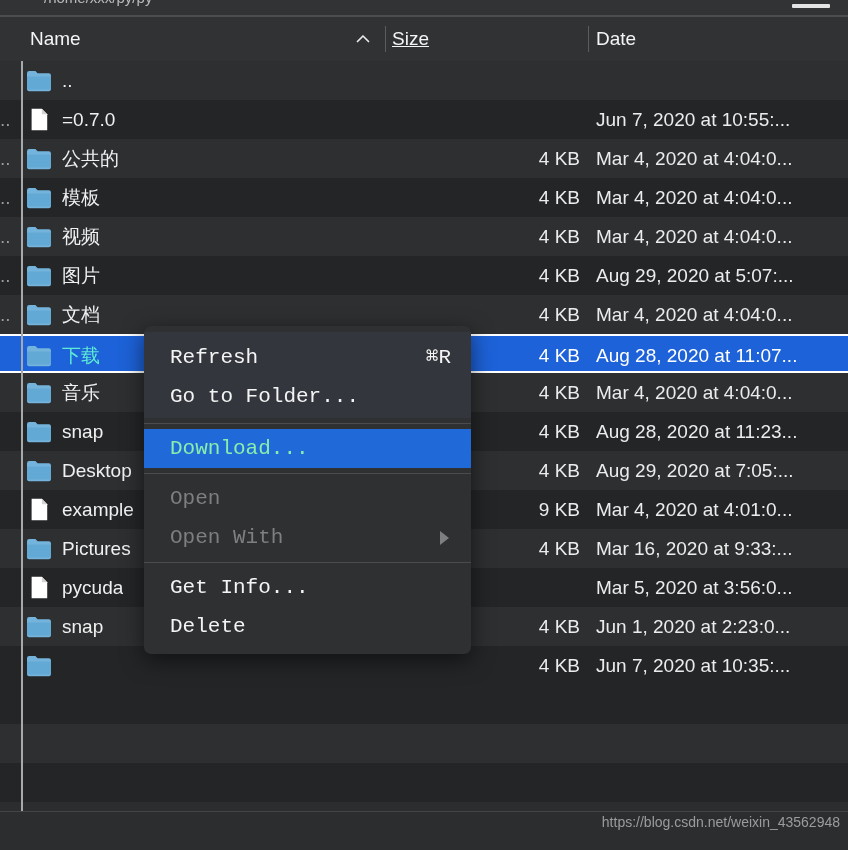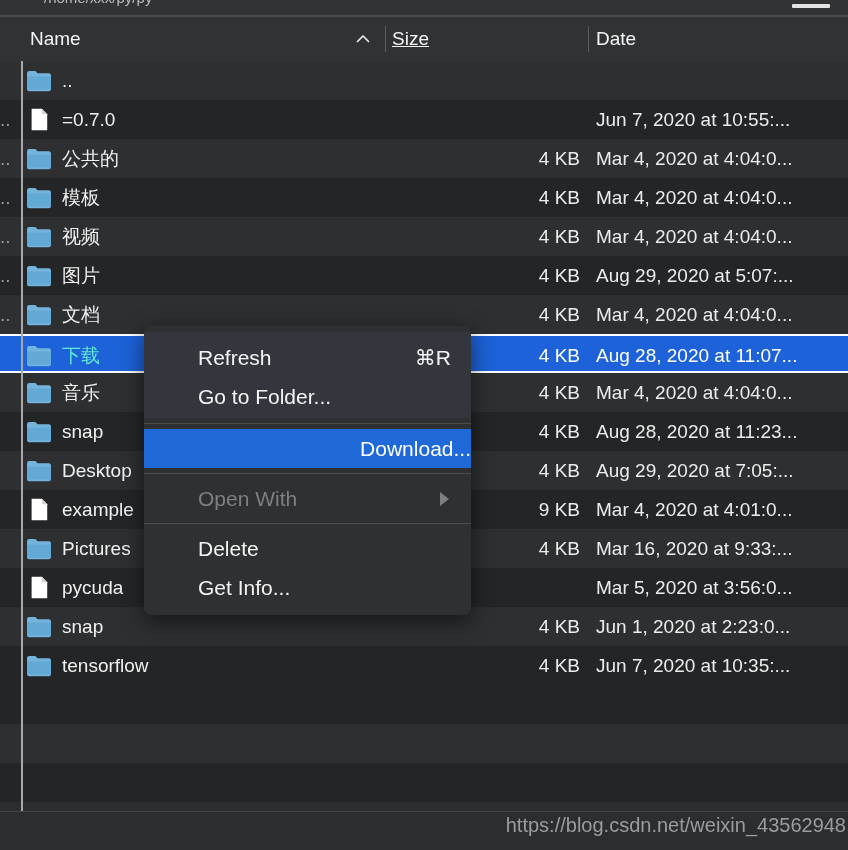--- a/index.html
+++ b/index.html
@@ -184,27 +184,28 @@
     border-radius: 7px;
     box-shadow: 0 6px 22px rgba(0,0,0,0.55);
     overflow: hidden;
     z-index: 20;
     padding: 6px 0 8px 0;
   }
   .mi {
     position: relative;
     height: 39px;
     line-height: 39px;
-    padding-left: 54px;
+    padding-left: 26px;
     font-size: 21px;
     color: #f4f4f4;
     white-space: nowrap;
+    font-family: Liberation Mono, monospace;
   }
   .mi.disabled { color: #7e7f81; }
-  .mi.highlight { background: #2069d8; color: #ffffff; text-align: right; }
+  .mi.highlight { background: #2069d8; color: #86efac; }
   .mi .shortcut {
     position: absolute;
     right: 20px; top: 0;
     font-size: 21px;
     color: #f4f4f4;
   }
   .mi .submenu-arrow {
     position: absolute;
     right: 22px; top: 13px;
     width: 0; height: 0;
@@ -226,22 +227,22 @@
   
   .bottombar {
     position: absolute;
     left: 0; top: 811px;
     width: 848px; height: 39px;
     background: #2b2d2f;
     border-top: 1px solid #434547;
   }
   .watermark {
     position: absolute;
-    right: 2px; top: 814px;
-    font-size: 20px;
+    right: 8px; top: 814px;
+    font-size: 14px;
     color: #9b9c9d;
     white-space: nowrap;
     z-index: 30;
   }
 </style>
 </head>
 <body>
 
 <div id="app">
 
@@ -434,45 +435,45 @@
         <div class="fsize">4 KB</div>
         <div class="fdate">Jun 1, 2020 at 2:23:0...</div>
       </div>
       <div class="row even">
         <div class="ficon">
           <svg width="26" height="23" viewBox="0 0 26 23">
             <path d="M1 4.2 a2.2 2.2 0 0 1 2.2-2.2 h6.2 l2.2 2.3 h11.2 a2.2 2.2 0 0 1 2.2 2.2 v13.6 a2.2 2.2 0 0 1 -2.2 2.2 h-19.6 a2.2 2.2 0 0 1 -2.2 -2.2 z" fill="#74b4dc"></path>
             <path d="M1 7.6 h24 v10.6 a2.2 2.2 0 0 1 -2.2 2.2 h-19.6 a2.2 2.2 0 0 1 -2.2 -2.2 z" fill="#63a9d6"></path>
           </svg>
         </div>
-        <div class="fname">tensorflow</div>
         <div class="fsize">4 KB</div>
         <div class="fdate">Jun 7, 2020 at 10:35:...</div>
       </div>
       <div class="row even"></div>
       <div class="row odd"></div>
       <div class="row even"></div>
     </div>
 
   <div class="ctxmenu" id="ctxmenu">
       <div class="ctx-tinted">
         <div class="mi"><span>Refresh</span><span class="shortcut">⌘R</span></div>
         <div class="mi"><span>Go to Folder...</span></div>
       </div>
       <div class="mi-sep"></div>
       <div>
         <div class="mi highlight"><span>Download...</span></div>
       </div>
       <div class="mi-sep"></div>
       <div>
+        <div class="mi disabled"><span>Open</span></div>
         <div class="mi disabled"><span>Open With</span><span class="submenu-arrow"></span></div>
       </div>
       <div class="mi-sep"></div>
       <div>
+        <div class="mi"><span>Get Info...</span></div>
         <div class="mi"><span>Delete</span></div>
-        <div class="mi"><span>Get Info...</span></div>
       </div>
     </div>
 
   <div class="bottombar"></div>
   <div class="watermark">https://blog.csdn.net/weixin_43562948</div>
 
 </div>
 
 </body></html>

